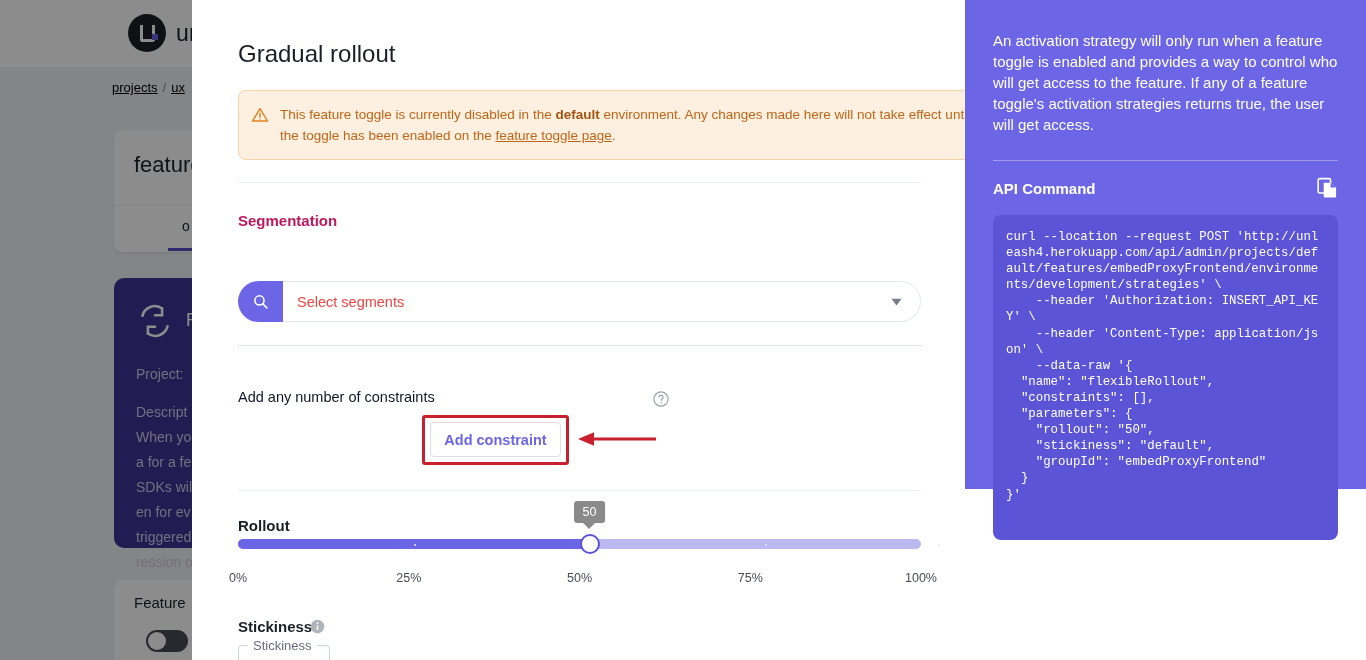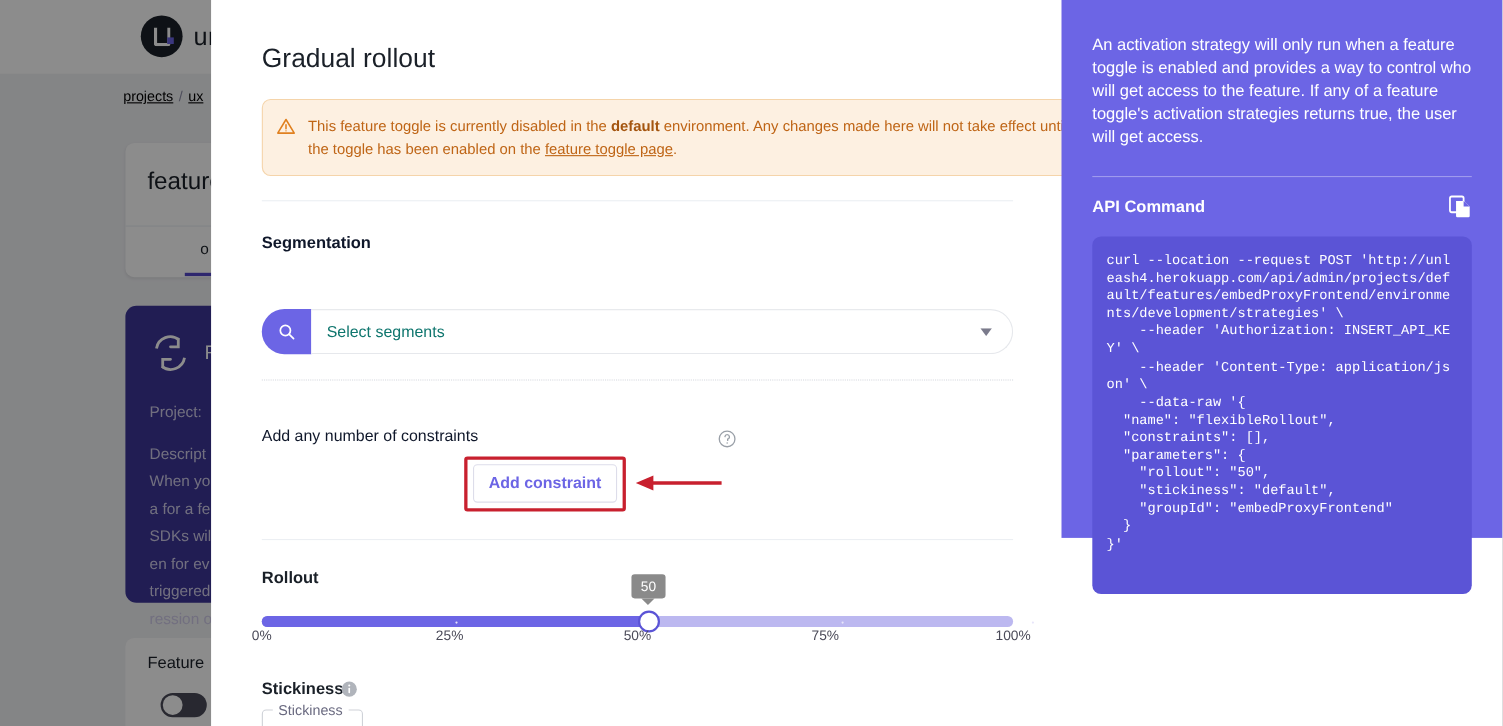--- a/index.html
+++ b/index.html
@@ -79,37 +79,37 @@
     background:#fdf0e1; border:1px solid #f5d4aa; border-radius:8px;
     padding:13px 14px 13px 12px; display:flex; gap:11px;justify-content:space-between;
   }
   .alert-icon { flex:0 0 auto; width:18px; height:18px; margin-top:2px; }
   .alert-text { font-size:13.5px; line-height:21px; color:#bf6516; }
   .alert-text b { font-weight:700; color:#a4550f; }
   .alert-text a { color:#bf6516; text-decoration:underline; }
 
   .hr { position:absolute; left:46px; width:683px; height:1px; background:#eceff3; }
 
-  .sec-head { position:absolute; left:46px; font-size:15px; font-weight:700; color:#0f172a; }
+  .sec-head { position:absolute; left:46px; font-size:15px; font-weight:700; color:#be185d; }
   .sec-sub  { position:absolute; left:46px; font-size:14.5px; color:#3c3f47; }
 
   .seg-row {
     position:absolute; left:46px; top:281px; width:683px; height:41px;
     display:flex; align-items:stretch;
   }
   .seg-search-btn {
     width:45px; background:#6c65e5; border-radius:21px 0 0 21px;
     display:flex; align-items:center; justify-content:center; flex:0 0 auto;
   }
   .seg-field {
     flex:1 1 auto; background:#fff; border:1px solid #e6e8ec; border-left:none;
     border-radius:0 21px 21px 0; display:flex; align-items:center;
     padding:0 14px 0 14px; position:relative;
   }
-  .seg-placeholder { font-size:14.5px; color:#0f766e;text-align:center; }
+  .seg-placeholder { font-size:14.5px; color:#ef4444;text-align:center; }
   .seg-caret { position:absolute; right:18px; top:50%; transform:translateY(-50%); }
 
   .dotted-hr {
     position:absolute; left:46px; width:683px; height:0;
     border-top:1px dotted #d4d7dd;
   }
 
   .constraint-label { position:absolute; left:46px; top:389px; font-size:14.5px; color:#0f172a; }
   .q-icon { position:absolute; left:460px; top:390px; width:18px; height:18px; }
 
@@ -121,21 +121,21 @@
     position:absolute; left:238px; top:422px; width:131px; height:35px;
     border:1px solid #ddddea; border-radius:4px; background:#fff;
     color:#6c65e5; font-size:14.5px; font-weight:700;
     display:flex; align-items:center; justify-content:center;
     font-family:"Liberation Sans", sans-serif; cursor:pointer;
   }
   .arrow { position:absolute; left:386px; top:430px; width:78px; height:18px; }
 
   .rollout-label { position:absolute; left:46px; top:517px; font-size:15px; font-weight:700; color:#1a2028; }
 
-  .slider { position:absolute; left:46px; top:560px; width:703px; height:10px; }
+  .slider { position:absolute; left:46px; top:539px; width:703px; height:10px; }
   .slider-rail { position:absolute; left:0; top:0; width:683px; height:10px; background:#bcb8f0; border-radius:5px; }
   .slider-fill { position:absolute; left:0; top:0; height:10px; background:#6c65e5; border-radius:5px; }
   .slider-tick { position:absolute; top:4.5px; width:2px; height:2px; background:#e7e5fa; border-radius:50%; }
   .slider-thumb {
     position:absolute; top:-5px; width:20px; height:20px; border-radius:50%;
     background:#fff; border:2px solid #5b54d6; margin-left:-10px;
   }
   .slider-bubble {
     position:absolute; top:-38px; background:#8a8a8a; color:#fff;
     font-size:12.5px; border-radius:3px; padding:4px 9px; transform:translateX(-50%);

